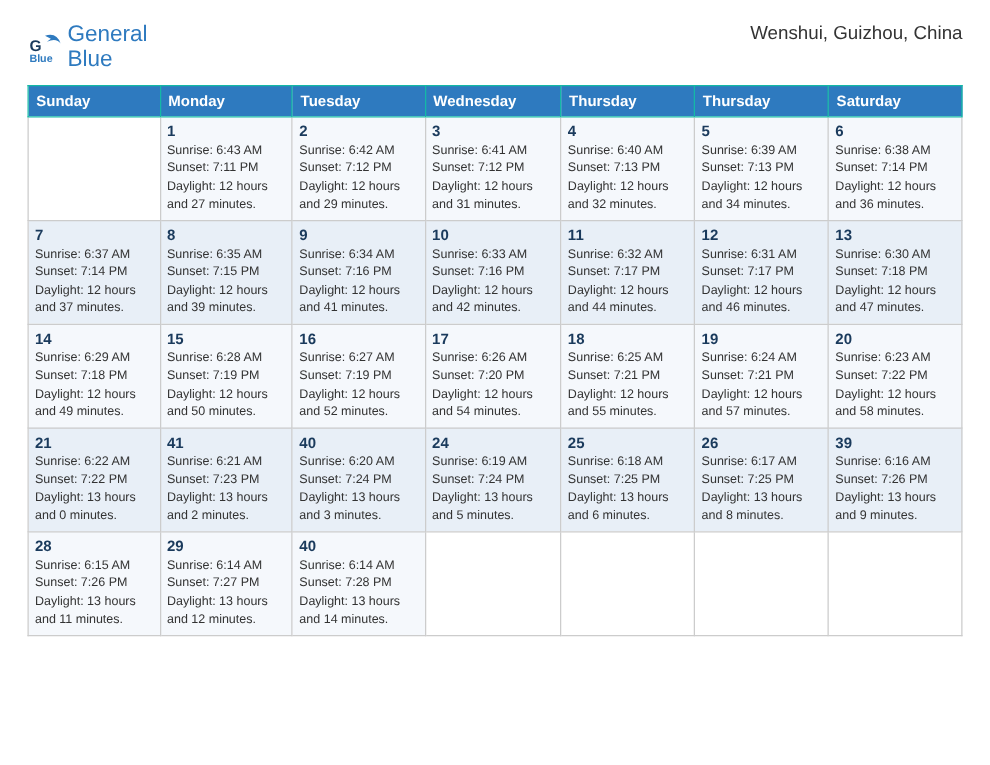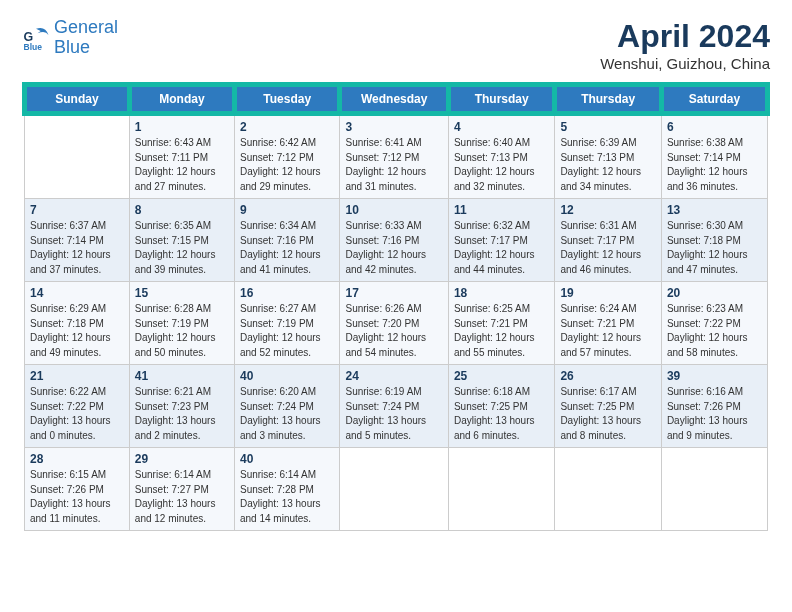--- a/index.html
+++ b/index.html
@@ -57,22 +57,22 @@
       width: 100%;
       border-collapse: collapse;
       font-size: 11px;
     }
     .calendar-table thead tr th {
       background: #2e7abf;
       color: #fff;
       font-size: 12px;
       font-weight: bold;
       padding: 5px 6px;
-      text-align: center;
-      border: 5px solid #14b8a6;
+      text-align: left;
+      border: 1px solid #14b8a6;
     }
     .calendar-table tbody tr td {
       vertical-align: top;
       border: 1px solid #ccc;
       padding: 4px 5px;
       width: 113px;
       min-height: 70px;
       background: #fff;
     }
     .calendar-table tbody tr:nth-child(odd) td {
@@ -111,21 +111,20 @@
         <path d="M18 6 Q30 2 34 14 Q30 8 20 12 L24 9 L18 6Z" fill="#2e7abf"></path>
         <text x="2" y="33" font-size="11" font-weight="bold" fill="#2e7abf" font-family="Arial">Blue</text>
       </svg>
       <div>
         <div class="logo-text">
           <span>General</span><br><span>Blue</span>
         </div>
       </div>
     </div>
     <div class="title-block">
-      <div class="main-title">April 2024</div>
       <div class="subtitle">Wenshui, Guizhou, China</div>
     </div>
   </div>
 
   <table class="calendar-table">
     <thead>
       <tr>
 
       <th>Sunday</th>
           <th>Monday</th>

